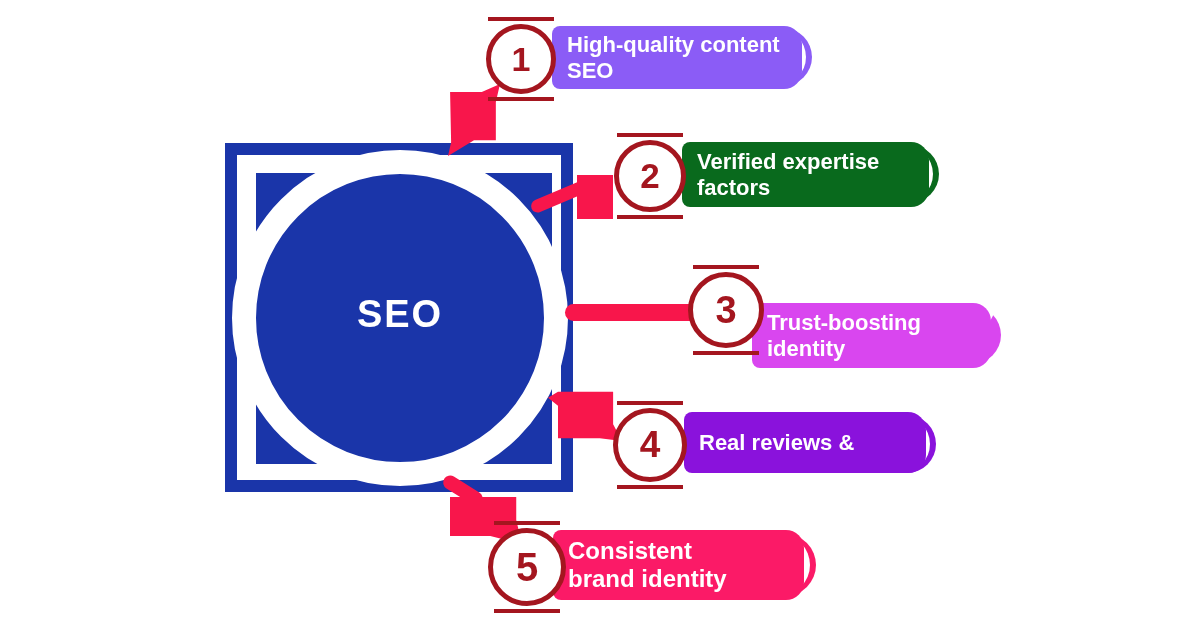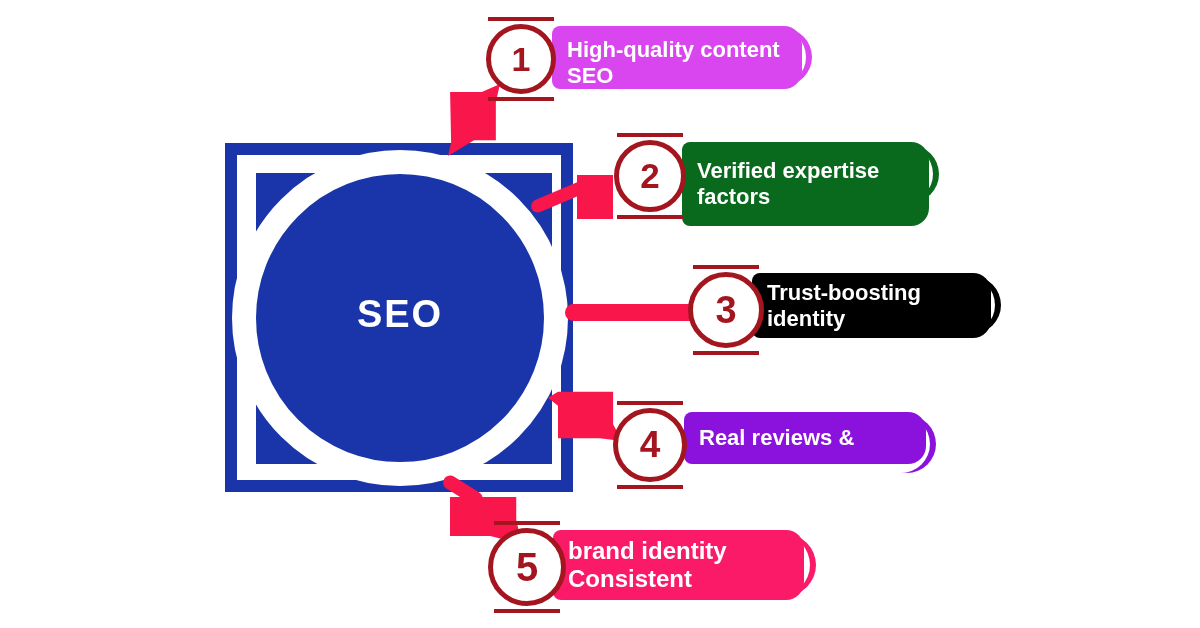--- a/index.html
+++ b/index.html
@@ -32,27 +32,27 @@
   .conn5-square{left:450px;top:496px;width:72px;height:50px;
          clip-path:polygon(0% 2%,92% 2%,92% 48%,100% 96%,56% 80%,0% 80%);}
 
   
   .ribbon{position:absolute;border-radius:8px 18px 18px 8px;color:#ffffff;font-weight:bold;
           font-size:22px;line-height:26px;display:flex;flex-direction:column;
           justify-content:center;padding-left:15px;box-sizing:border-box;z-index:6;}
   .cres{position:absolute;border-radius:50%;z-index:4;}
   .cres-mask{position:absolute;border-radius:50%;background:#ffffff;z-index:5;}
 
-  .bg-1{background:#d946ef;justify-content:flex-end;} .bg-2{background:#096A1D;} .bg-3{background:#000000;}
+  .bg-1{background:#8b5cf6;} .bg-2{background:#096A1D;} .bg-3{background:#d946ef;margin-top:30px;}
   .bg-4{background:#8A12DC;} .bg-5{background:#FB1A67;}
 
   .r1{left:552px;top:26px;width:250px;height:63px;}
-  .r2{left:682px;top:142px;width:247px;height:84px;}
+  .r2{left:682px;top:142px;width:247px;height:65px;}
   .r3{left:752px;top:273px;width:239px;height:65px;}
-  .r4{left:684px;top:412px;width:242px;height:52px;}
+  .r4{left:684px;top:412px;width:242px;height:61px;}
   .r5{left:553px;top:530px;width:251px;height:70px;font-size:24px;line-height:28px;}
 
   .cres1{left:754px;top:28px;width:58px;height:58px;}   .mask1{left:748px;top:28px;width:58px;height:58px;}
   .cres2{left:881px;top:145px;width:58px;height:58px;}  .mask2{left:875px;top:145px;width:58px;height:58px;}
   .cres3{left:943px;top:276px;width:58px;height:58px;}  .mask3{left:937px;top:276px;width:58px;height:58px;}
   .cres4{left:878px;top:415px;width:58px;height:58px;}  .mask4{left:872px;top:415px;width:58px;height:58px;}
   .cres5{left:754px;top:534px;width:62px;height:62px;}  .mask5{left:748px;top:534px;width:62px;height:62px;}
 
   
   .badge{position:absolute;background:#ffffff;border:5px solid #A4161F;border-radius:50%;
@@ -135,22 +135,22 @@
   </div>
   <div class="tick t4a"></div>
   <div class="tick t4b"></div>
   <div class="badge b4">
     <span>4</span>
   </div>
 
   <div class="cres bg-5 cres5"></div>
   <div class="cres-mask mask5"></div>
   <div class="ribbon bg-5 r5">
+    <div>Consistent</div>
     <div>brand identity</div>
-    <div>Consistent</div>
   </div>
   <div class="tick t5a"></div>
   <div class="tick t5b"></div>
   <div class="badge b5">
     <span>5</span>
   </div>
 
 </div>
 
 </body></html>

